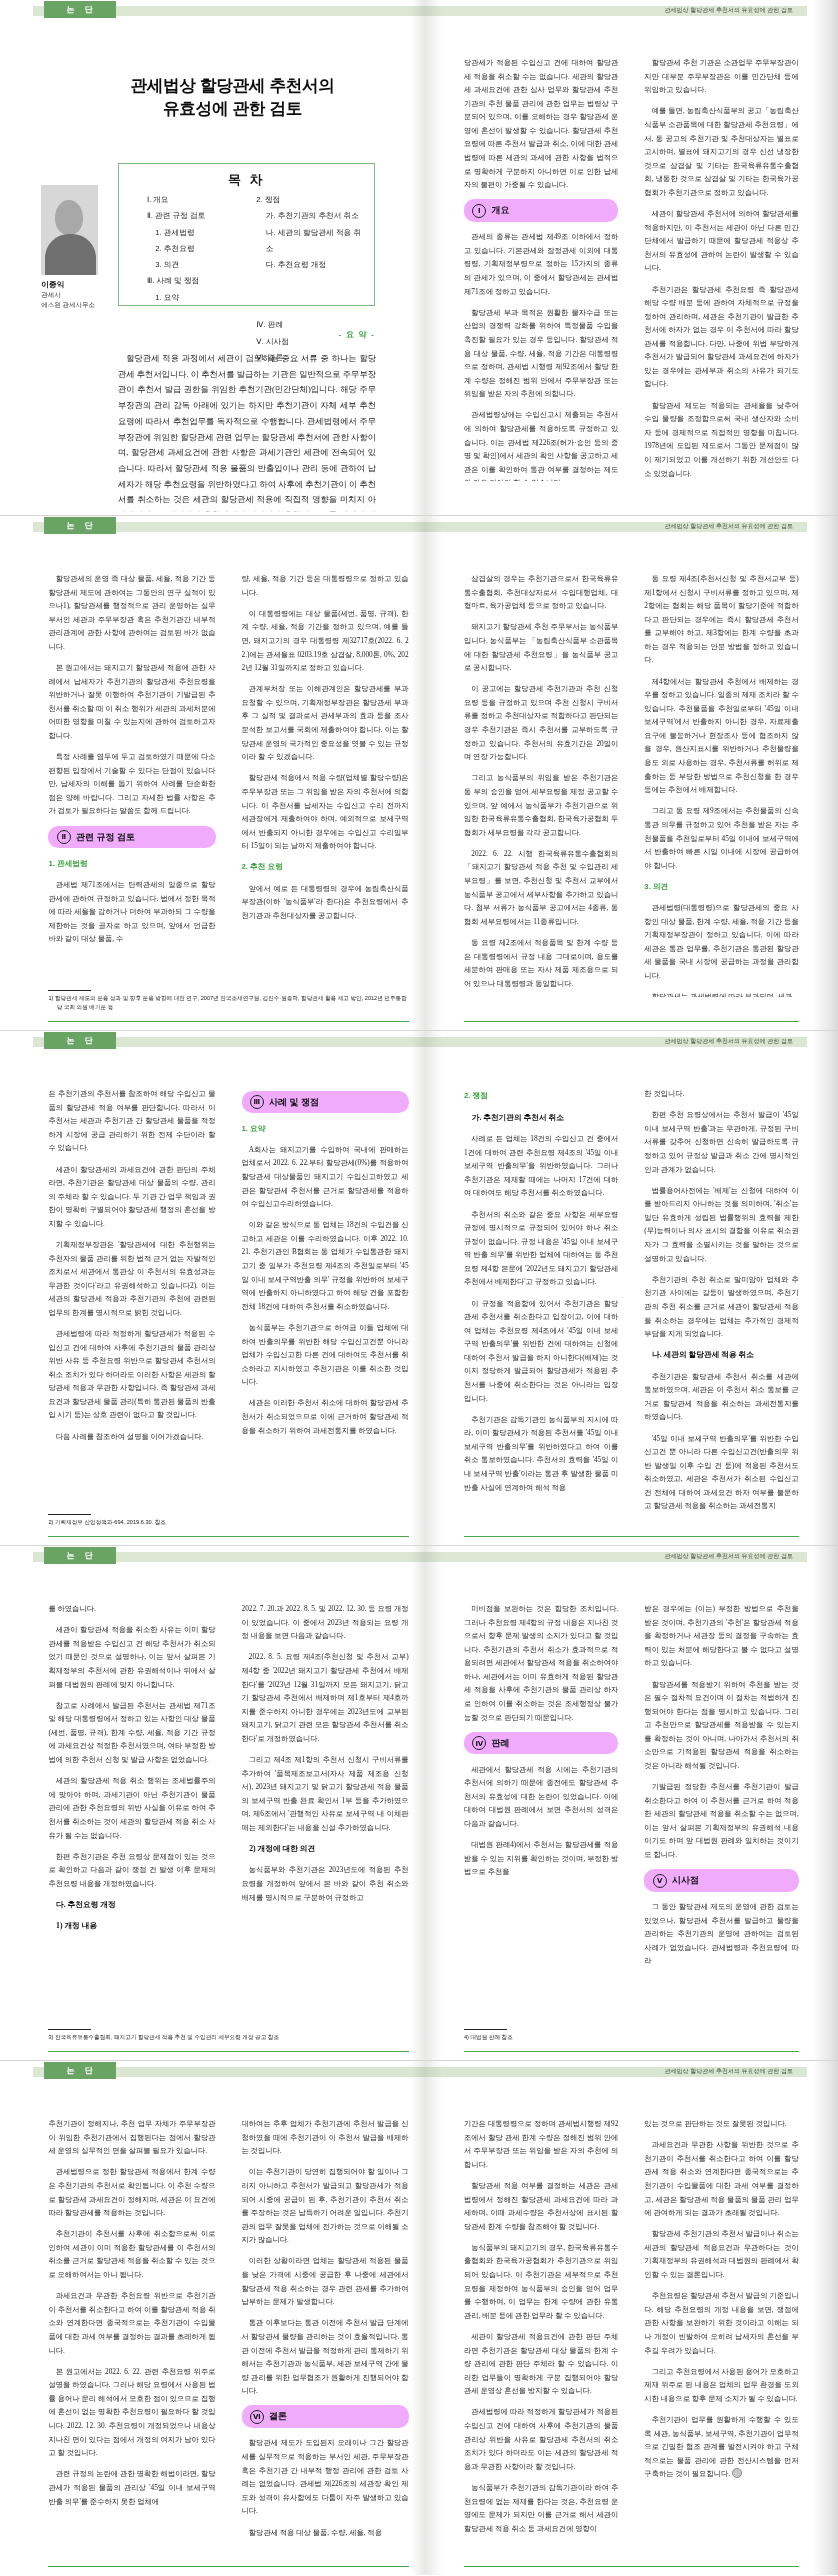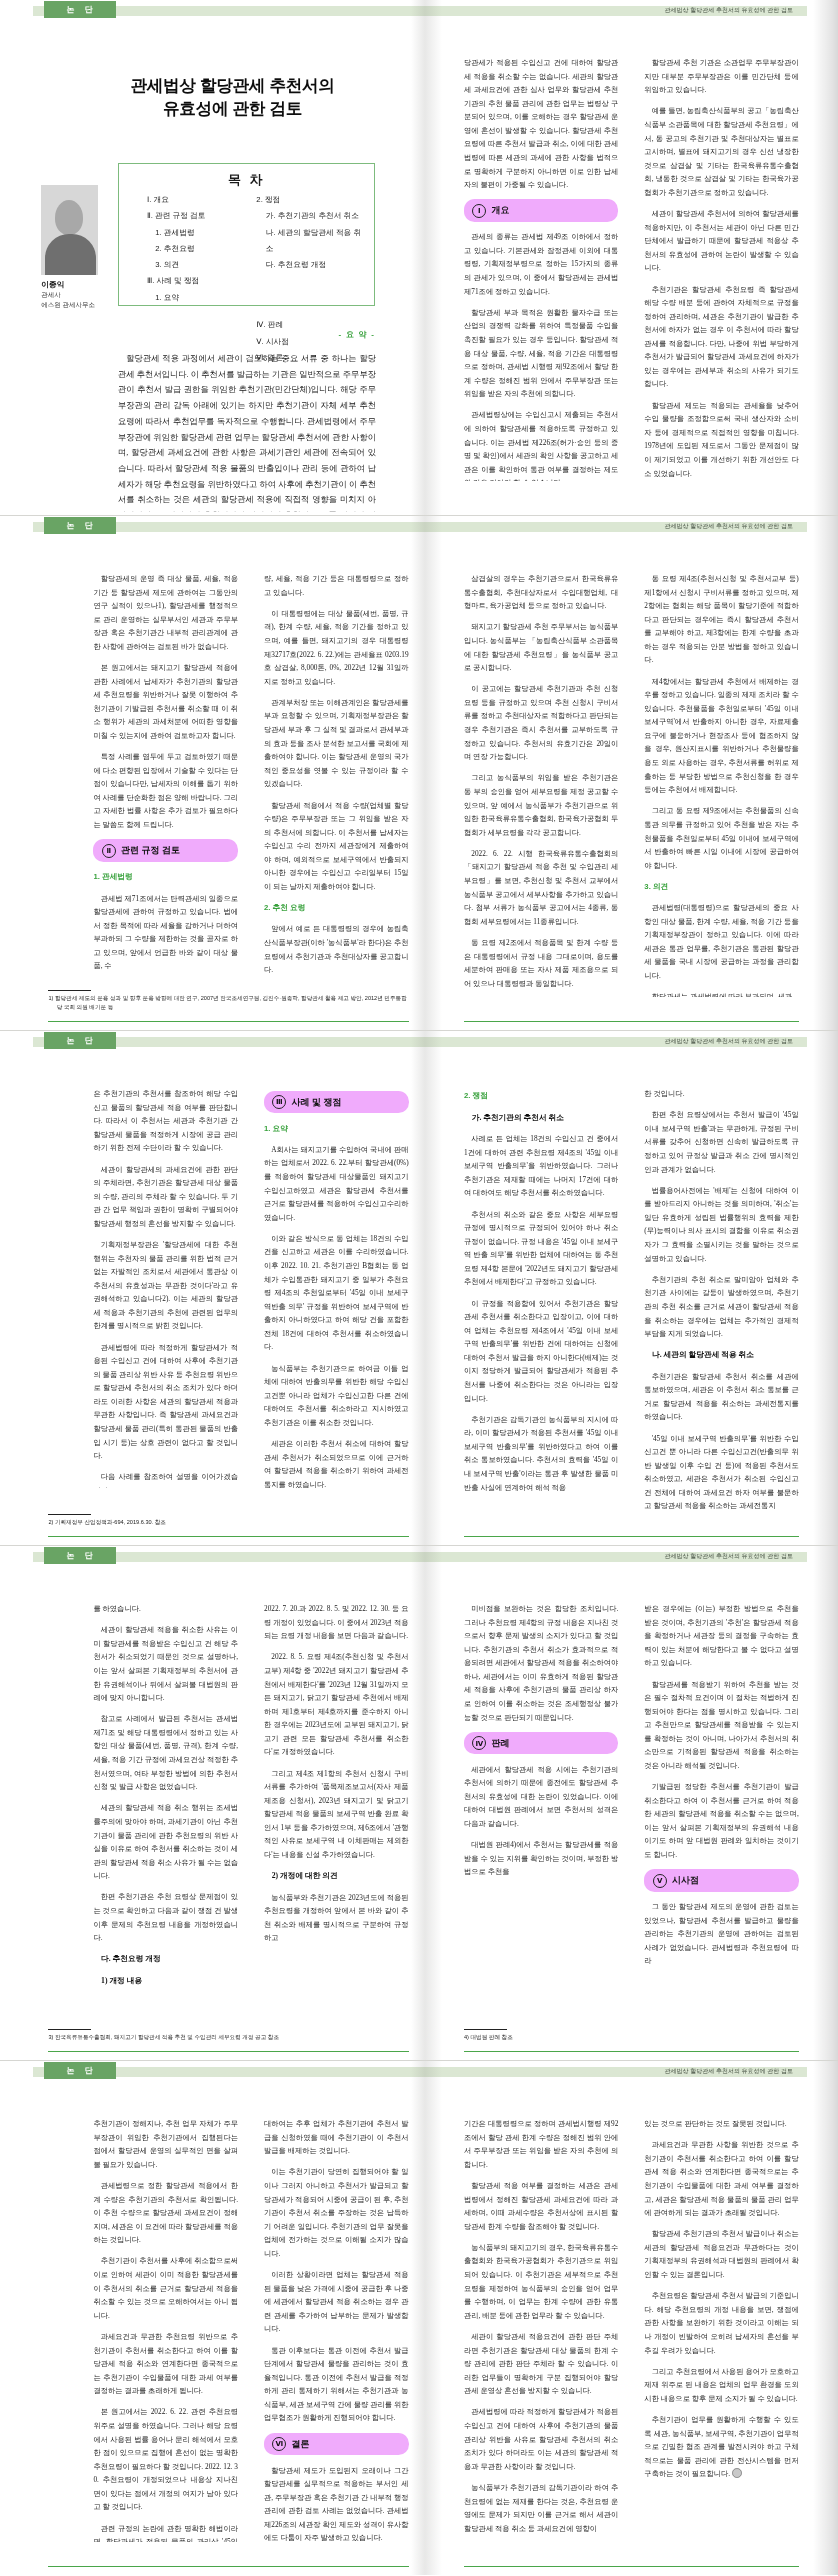--- a/index.html
+++ b/index.html
@@ -13,21 +13,21 @@
   .page{position:absolute;top:0;height:515px;}
   .pg-l{left:33px;width:388px;}
   .pg-r{left:421px;width:386px;}
   .band{position:absolute;top:6px;left:0;right:0;height:9.5px;background:#dbe7d3;}
   .badge{position:absolute;top:1.2px;left:10.6px;width:72px;height:16.6px;background:#69a464;color:#fff;
     font-family:"Liberation Sans","DejaVu Sans",sans-serif;font-weight:bold;font-size:8px;
     display:flex;align-items:center;justify-content:center;letter-spacing:4.1px;text-indent:4.1px;}
   .runhead{position:absolute;top:6px;left:0;right:3.5px;height:9.5px;line-height:9.5px;text-align:right;
     font-family:"Liberation Sans","DejaVu Sans",sans-serif;font-size:6px;color:#3f4a3c;padding-right:10.6px;}
   .cols{position:absolute;display:flex;gap:26px;overflow:hidden;}
-  .pg-l .cols{top:56px;left:15.4px;right:12.4px;bottom:34px;margin-left:45px;}
+  .pg-l .cols{top:56px;left:15.4px;right:12.4px;bottom:34px;}
   .pg-r .cols{top:56px;left:43px;right:8.3px;bottom:34px;}
   .cols.with-fn{bottom:58px;}
   .col{flex:1 1 0;overflow:hidden;text-align:justify;word-break:break-all;
     font-size:7.3px;line-height:1.86;}
   .para{margin:0 0 7.7px;text-indent:1em;}
   .para.cont{text-indent:0;}
   .pill{display:flex;align-items:center;gap:5.3px;background:#f0abfc;border-radius:10.6px;
     padding:3px 8.3px;margin:3.5px 0 8.3px;font-family:"Liberation Sans","DejaVu Sans",sans-serif;
     font-weight:bold;font-size:9px;color:#111;text-indent:0;}
   .pill .rn{flex:0 0 auto;width:12px;height:12px;border:0.9px solid #222;border-radius:50%;
@@ -82,21 +82,21 @@
         <div class="body"></div>
       </div>
       <div class="author-name">이종익</div>
       <div class="author-role">관세사</div>
       <div class="author-role">에스원 관세사무소</div>
     </div>
     <div class="tocbox">
       <div class="toc-title">목 차</div>
       <div class="toc-cols">
         <div class="toc-col" id="toc-l">
-            <div class="toc-item" style="padding-left: 0px;">Ⅰ. 개요</div>
+            <div class="toc-item" style="padding-left: 0px; font-family: Liberation Serif, serif;">Ⅰ. 개요</div>
             <div class="toc-item" style="padding-left: 0px;">Ⅱ. 관련 규정 검토</div>
             <div class="toc-item" style="padding-left: 8.3px;">1. 관세법령</div>
             <div class="toc-item" style="padding-left: 8.3px;">2. 추천요령</div>
             <div class="toc-item" style="padding-left: 8.3px;">3. 의견</div>
             <div class="toc-item" style="padding-left: 0px;">Ⅲ. 사례 및 쟁점</div>
             <div class="toc-item" style="padding-left: 8.3px;">1. 요약</div>
           </div>
         <div class="toc-col" id="toc-r">
             <div class="toc-item" style="padding-left: 0px;">2. 쟁점</div>
             <div class="toc-item" style="padding-left: 9.5px;">가. 추천기관의 추천서 취소</div>

